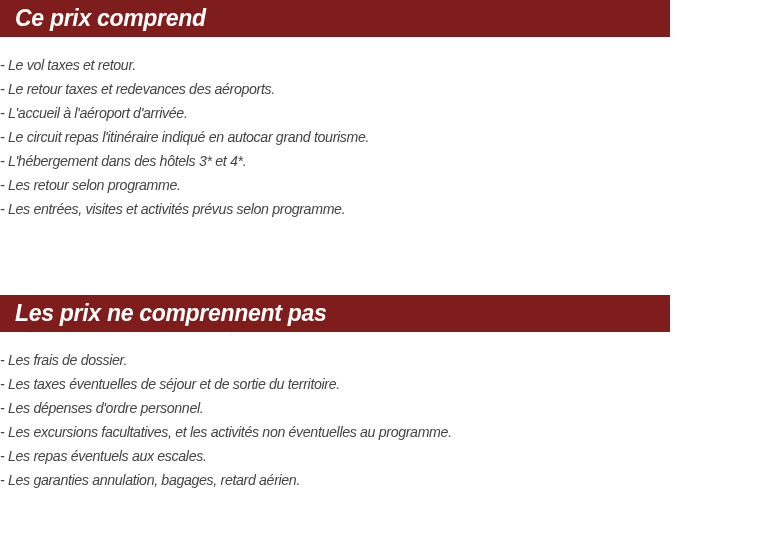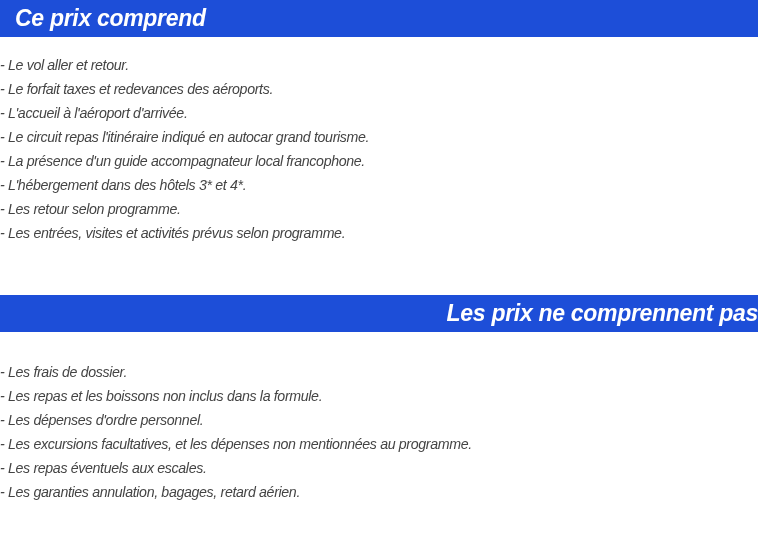--- a/index.html
+++ b/index.html
@@ -1,59 +1,58 @@
 <!DOCTYPE html>
 <html><head>
 <meta charset="utf-8">
 <style>
   html, body { margin: 0; padding: 0; background: #ffffff; }
   body { width: 758px; height: 556px; overflow: hidden; position: relative;
          font-family: "Liberation Sans", "DejaVu Sans", sans-serif; }
   .section-header {
-    position: absolute; left: 0; width: 758px; height: 37px;
-    background: #1d4ed8;
+    position: absolute; left: 0; width: 670px; height: 37px;
+    background: #7f1d1d;
   }
   .section-header h2 {
     margin: 0; padding: 0 0 0 15px;
     color: #ffffff; font-style: italic; font-weight: bold;
     font-size: 23px; line-height: 37px; letter-spacing: -0.3px;
   }
   .list {
     position: absolute; left: 0; margin: 0; padding: 0; list-style: none;
   }
   .list li {
     height: 24px; line-height: 24px;
     font-size: 14.2px; font-style: italic; color: #444444;
     white-space: nowrap; letter-spacing: -0.35px;
   }
   #h1 { top: 0; }
   #l1 { top: 53px; }
-  #h2 { top: 295px; text-align: right; }
-  #l2 { top: 360px; }
+  #h2 { top: 295px; }
+  #l2 { top: 348px; }
 </style>
 </head>
 <body>
 
 <div class="section-header" id="h1">
   <h2>Ce prix comprend</h2>
 </div>
 <ul class="list" id="l1">
-  <li>- Le vol aller et retour.</li>
-  <li>- Le forfait taxes et redevances des aéroports.</li>
+  <li>- Le vol taxes et retour.</li>
+  <li>- Le retour taxes et redevances des aéroports.</li>
   <li>- L'accueil à l'aéroport d'arrivée.</li>
   <li>- Le circuit repas l'itinéraire indiqué en autocar grand tourisme.</li>
-  <li>- La présence d'un guide accompagnateur local francophone.</li>
   <li>- L'hébergement dans des hôtels 3* et 4*.</li>
   <li>- Les retour selon programme.</li>
   <li>- Les entrées, visites et activités prévus selon programme.</li>
 </ul>
 
 <div class="section-header" id="h2">
   <h2>Les prix ne comprennent pas</h2>
 </div>
 <ul class="list" id="l2">
   <li>- Les frais de dossier.</li>
-  <li>- Les repas et les boissons non inclus dans la formule.</li>
+  <li>- Les taxes éventuelles de séjour et de sortie du territoire.</li>
   <li>- Les dépenses d'ordre personnel.</li>
-  <li>- Les excursions facultatives, et les dépenses non mentionnées au programme.</li>
+  <li>- Les excursions facultatives, et les activités non éventuelles au programme.</li>
   <li>- Les repas éventuels aux escales.</li>
   <li>- Les garanties annulation, bagages, retard aérien.</li>
 </ul>
 
 </body></html>

